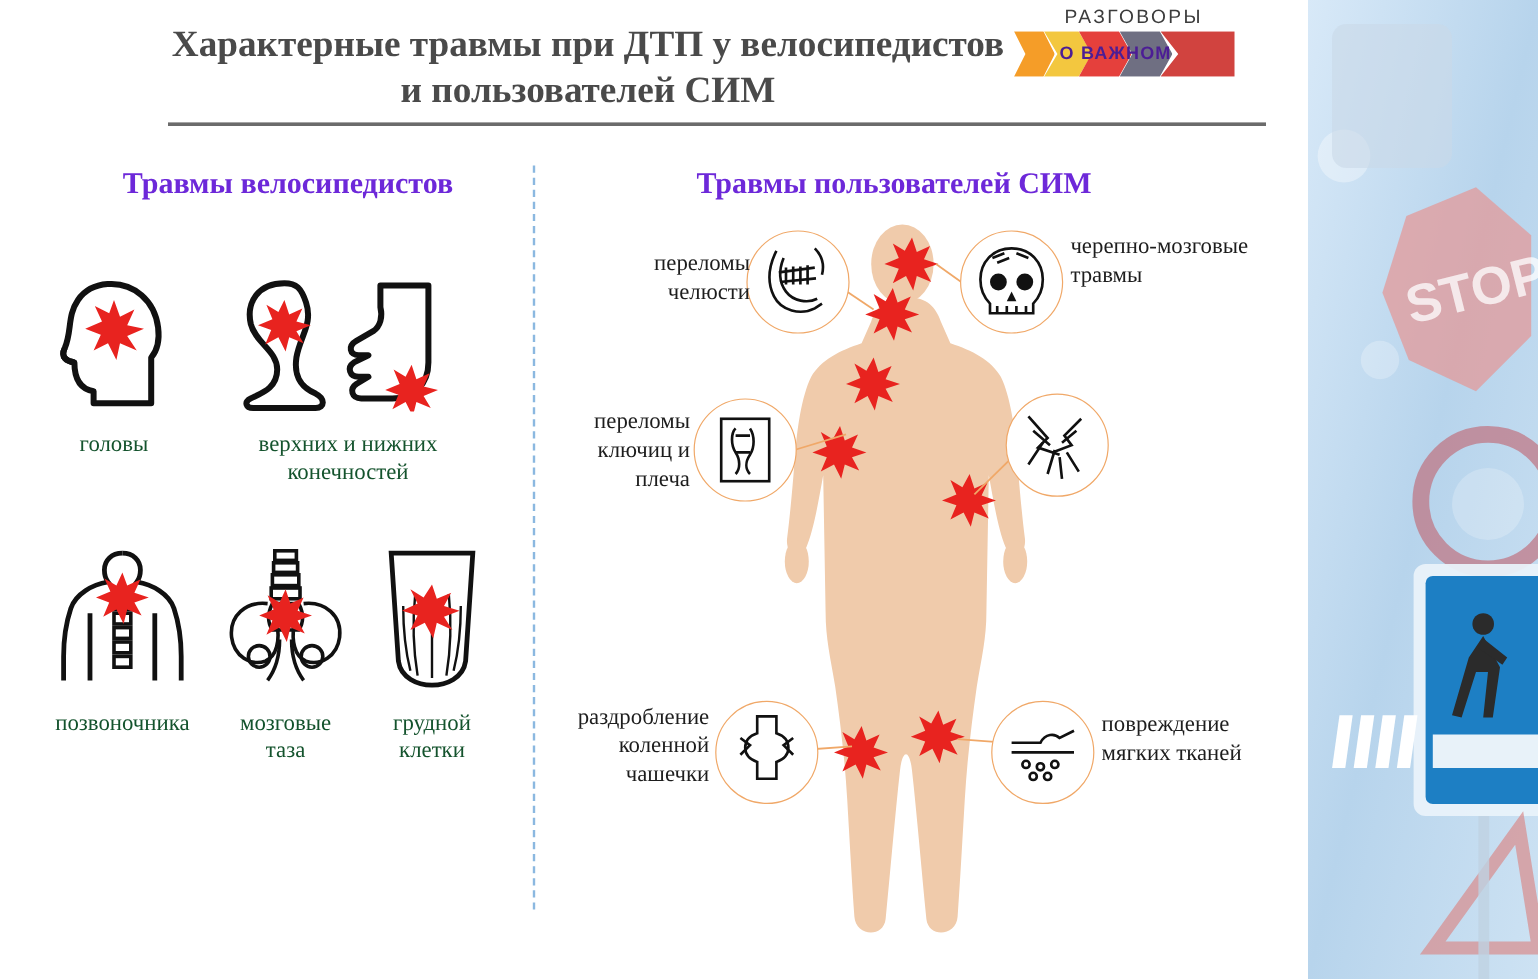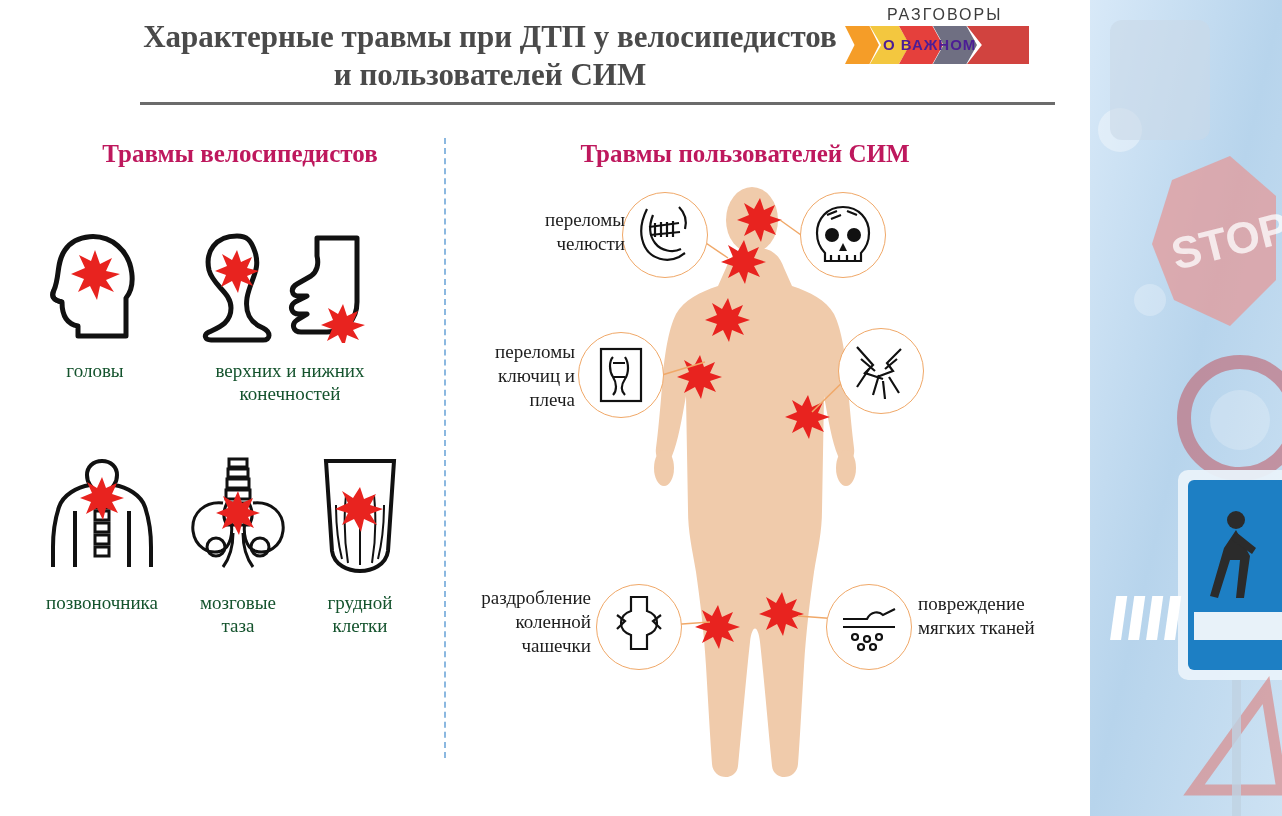--- a/index.html
+++ b/index.html
@@ -87,21 +87,21 @@
     color: #4c1d95;
     z-index: 5;
   }
 
   
   .sec-title {
     position: absolute;
     font-family: "Liberation Serif", serif;
     font-weight: bold;
     font-size: 25px;
-    color: #be185d;
+    color: #6d28d9;
   }
   #sec-left  { left: 75px;  top: 140px; width: 330px; text-align: center; }
   #sec-right { left: 490px; top: 140px; width: 510px; text-align: center; }
 
   
   .divider {
     position: absolute;
     left: 444px;
     top: 138px;
     width: 0;
@@ -298,20 +298,21 @@
       <g fill="none" stroke="#111" stroke-width="2.2">
         <path d="M42 14 C26 14 16 26 16 40 C16 50 20 56 24 60 L24 68 L60 68 L60 60 C64 56 68 50 68 40 C68 26 58 14 42 14 Z"></path>
         <circle cx="31" cy="42" r="7" fill="#111" stroke="none"></circle>
         <circle cx="53" cy="42" r="7" fill="#111" stroke="none"></circle>
         <path d="M42 50 L38 58 L46 58 Z" fill="#111" stroke="none"></path>
         <path d="M30 62 L30 68 M38 62 L38 68 M46 62 L46 68 M54 62 L54 68"></path>
         <path d="M26 22 L36 18 M30 26 L40 22 M46 18 L56 22"></path>
       </g>
     </svg>
   </div>
+  <div class="callout-label" style="left:432px; top:14px; width:160px;">черепно-мозговые травмы</div>
 
   <div class="circle-icon" style="left:118px; top:152px; width:84px; height:84px;">
     <svg width="84" height="84" viewBox="0 0 84 84">
       <g fill="none" stroke="#111" stroke-width="2.2">
         <rect x="22" y="16" width="40" height="52"></rect>
         <path d="M34 24 C30 28 30 38 34 44 C38 50 38 58 34 62"></path>
         <path d="M46 24 C50 30 50 40 46 46 C42 52 42 58 46 62"></path>
         <path d="M34 30 L46 30 M34 44 L46 44"></path>
       </g>
     </svg>

